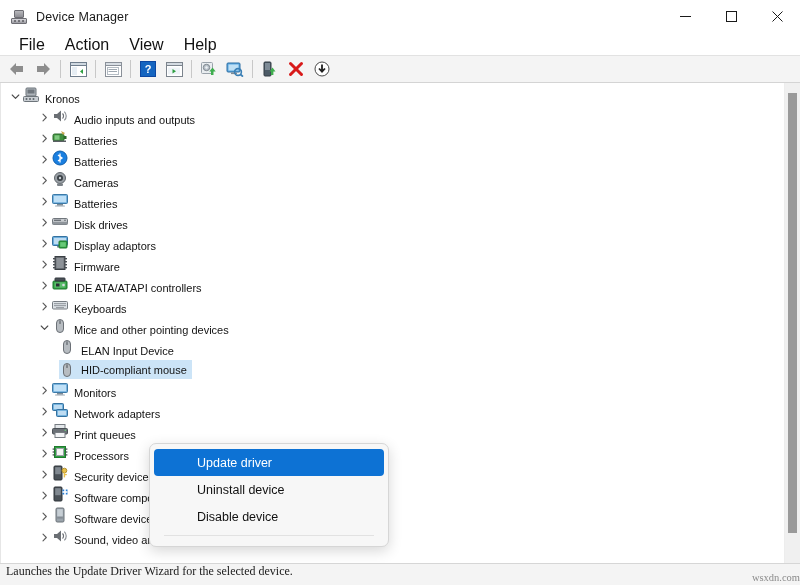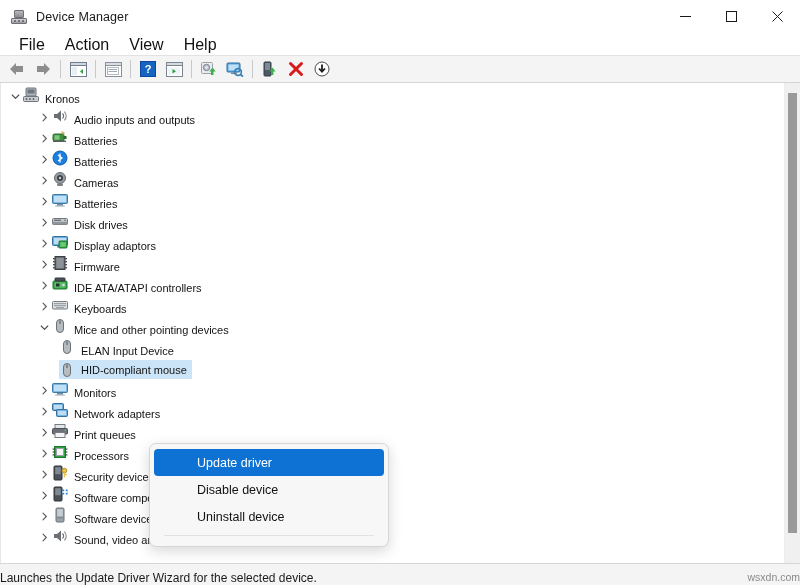--- a/index.html
+++ b/index.html
@@ -165,25 +165,27 @@
     top: 10px; height: 440px;
     background: #9a9a9a;
     border-radius: 0px;
   }
 
   
   .statusbar {
     height: 22px;
     background: #f4f4f4;
     border-top: 1px solid #d6d6d6;
-    display: flex; align-items: flex-end;
+    display: flex; align-items: flex-start;
     font-size: 12px;
     color: #1a1a1a;
-    flex: 0 0 auto;
-    position: relative;
+    padding-left: 6px;
+    flex: 0 0 auto;
+    position: relative;
+    font-family: Liberation Serif, serif;
   }
   .watermark {
     position: absolute;
     right: 0; bottom: 2px;
     font-size: 10.5px;
     color: #8a8a8a;
   }
 
   
   .ctxmenu {
@@ -644,22 +646,22 @@
               </svg></span><span class="node-label">Sound, video and game controllers</span></span>
         </div>
       </div>
 
     <div class="vscroll">
       <div class="vthumb"></div>
     </div>
 
     <div class="ctxmenu" id="ctxmenu">
         <div class="ctx-item highlight">Update driver</div>
+        <div class="ctx-item">Uninstall device</div>
         <div class="ctx-item">Disable device</div>
-        <div class="ctx-item">Uninstall device</div>
         <div class="ctx-sep"></div>
       </div>
   </div>
 
   <div class="statusbar">
     <span>Launches the Update Driver Wizard for the selected device.</span>
     <span class="watermark">wsxdn.com</span>
   </div>
 
 </div>

